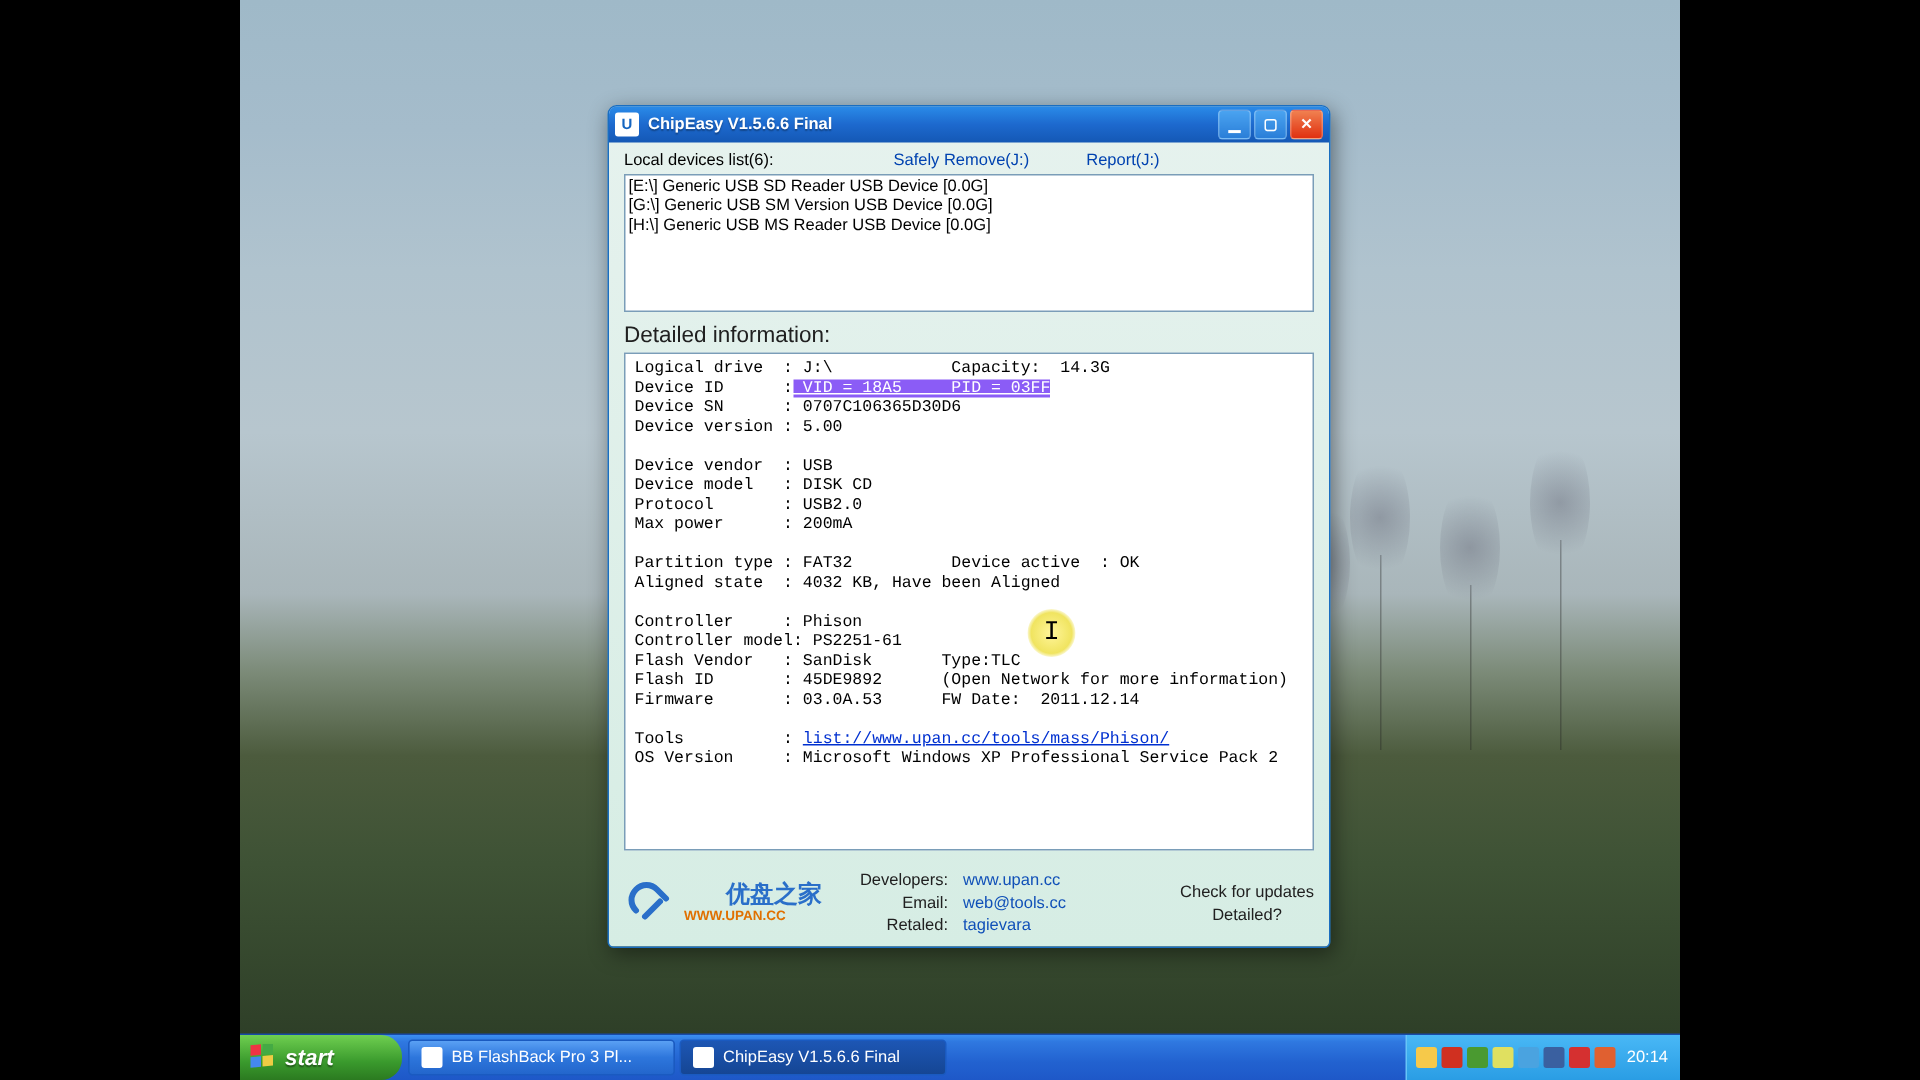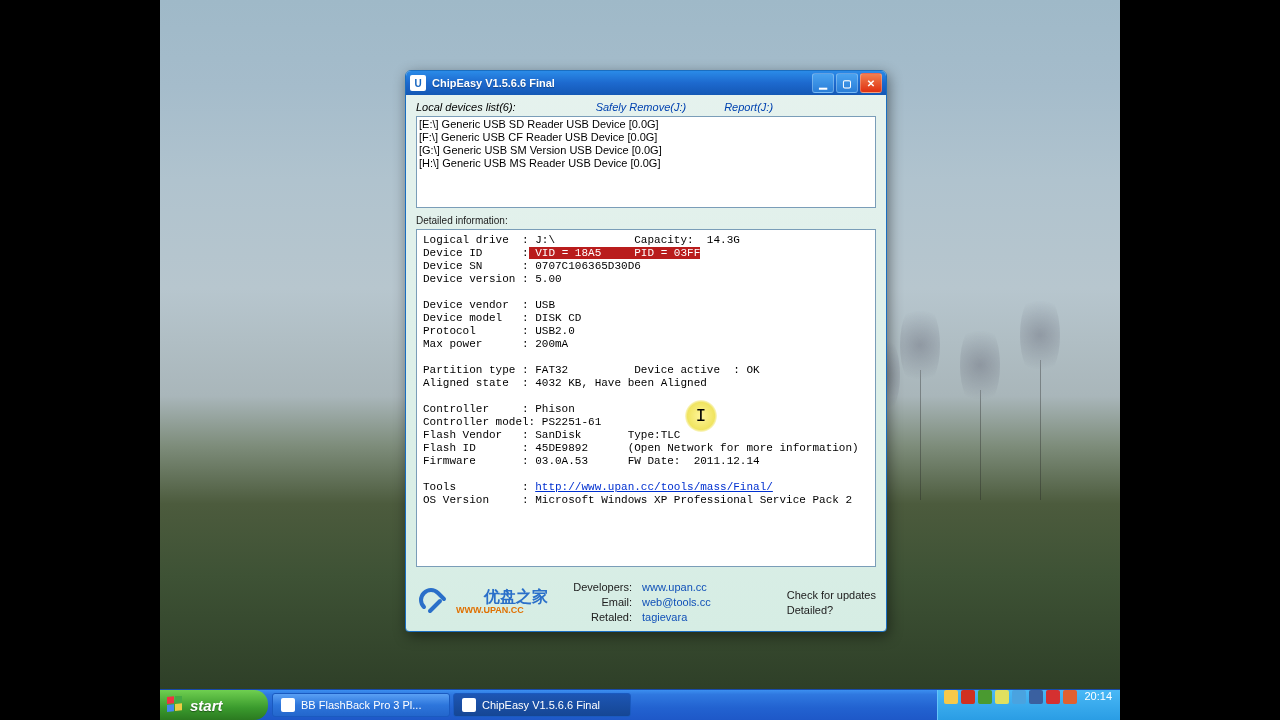--- a/index.html
+++ b/index.html
@@ -33,68 +33,68 @@
   .titlebar .ico{width:16px;height:16px;background:#fff;border-radius:2px;
     display:flex;align-items:center;justify-content:center;font-size:10px;color:#1565c0;font-weight:bold;}
   .titlebar .ttl{color:#fff;font-weight:bold;font-size:11px;text-shadow:0 1px 1px rgba(0,0,0,.3);flex:1;}
   .titlebtns{display:flex;gap:2px;}
   .tbtn{width:20px;height:18px;border:1px solid #fff4;border-radius:3px;display:flex;
     align-items:center;justify-content:center;font-size:10px;font-weight:bold;color:#fff;}
   .tbtn.min,.tbtn.max{background:linear-gradient(#4aa3f0,#2a7ed8);}
   .tbtn.close{background:linear-gradient(#f08050,#e03010);}
   
   .body{padding:6px 10px 8px 10px;flex:1;display:flex;flex-direction:column;}
-  .rowlabels{display:flex;font-size:11px;color:#000;margin-bottom:3px;font-style:italic;}
+  .rowlabels{display:flex;font-size:11px;color:#000;margin-bottom:3px;}
   .rowlabels .lbl{flex:0 0 auto;}
   .rowlabels .act{color:#0042b0;cursor:pointer;}
   .listbox{border:1px solid #7a9db8;background:#fff;height:88px;overflow:hidden;
     font-size:11px;line-height:13px;padding:1px 2px;}
   .listbox .li{white-space:nowrap;color:#000;}
   .listbox .li.sel{background:#2a6ad0;color:#fff;}
-  .detlabel{font-size:10px;color:#202020;margin:7px 0 3px 0;}
+  .detlabel{font-size:15px;color:#202020;margin:7px 0 3px 0;}
   .detail{
     border:1px solid #7a9db8;background:#fff;flex:1;
     font-family:"Courier New",monospace;font-size:11px;line-height:13px;
     padding:4px 6px;white-space:pre;color:#000;overflow:hidden;position:relative;
   }
-  .detail .hl{background:#b91c1c;color:#fff;}
+  .detail .hl{background:#8b5cf6;color:#fff;text-decoration:underline;}
   .detail a{color:#0030d0;text-decoration:underline;}
   .cursorhl{position:absolute;left:268px;top:170px;width:32px;height:32px;border-radius:50%;
     background:radial-gradient(circle,#fff59a 0%,#f0e460 60%,transparent 75%);
     display:flex;align-items:center;justify-content:center;color:#000;font-family:"Courier New";font-size:18px;
     pointer-events:none;}
   
   .footer{display:flex;padding:6px 10px 8px 10px;gap:16px;align-items:center;}
   .logo{display:flex;align-items:center;gap:6px;}
   .logo .clip{width:34px;height:34px;}
   .logo .clip svg{width:34px;height:34px;}
   .logo .txtcn{font-size:16px;color:#2a6fc9;font-weight:bold;line-height:1;margin-left:28px;}
   .logo .sub{font-size:9px;color:#e07000;font-weight:bold;}
   .meta{display:grid;grid-template-columns:68px auto;column-gap:10px;row-gap:3px;font-size:11px;color:#202020;}
   .meta .k{text-align:right;}
   .meta .v{color:#1050b8;}
   .rightlinks{margin-left:auto;display:flex;flex-direction:column;gap:3px;font-size:11px;color:#202020;}
-  .rightlinks span{cursor:pointer;}
+  .rightlinks span{cursor:pointer;text-align:center;}
   
   .taskbar{position:absolute;left:0;bottom:0;width:960px;height:30px;
     background:linear-gradient(to bottom,#3b8ff0 0%,#2f78e0 15%,#2262d0 60%,#1e58c8 100%);
     display:flex;align-items:stretch;box-shadow:0 -1px 0 #184aa8;}
   .startbtn{width:92px;background:linear-gradient(to bottom,#6fcf50 0%,#3a9a2d 60%,#2b7a20 100%);
     border-radius:0 14px 14px 0;display:flex;align-items:center;gap:6px;padding:0 10px 0 6px;
     color:#fff;font-style:italic;font-weight:bold;font-size:15px;text-shadow:0 1px 1px rgba(0,0,0,.4);}
   .startbtn .winlogo{width:18px;height:18px;}
   .taskitems{display:flex;align-items:center;gap:3px;padding:10px 4px;}
   .taskitem{height:22px;min-width:160px;max-width:170px;padding:0 8px;border:1px solid #1a5ac0;
     border-radius:3px;display:flex;align-items:center;gap:6px;color:#fff;font-size:11px;
     background:linear-gradient(to bottom,#5aa0f4 0%,#2d76dc 50%,#2366cc 100%);
     overflow:hidden;white-space:nowrap;}
   .taskitem.active{background:linear-gradient(to bottom,#1d56b4,#154694);}
   .taskitem .ico{width:14px;height:14px;background:#fff;border-radius:2px;}
   .tray{margin-left:auto;background:linear-gradient(to bottom,#49b8f6 0%,#2a9de4 100%);
-    display:flex;gap:3px;padding:0 8px 0 6px;border-left:1px solid #66c4f8;}
+    display:flex;align-items:center;gap:3px;padding:0 8px 0 6px;border-left:1px solid #66c4f8;}
   .tray .tic{width:14px;height:14px;border-radius:2px;}
   .tray .clock{color:#fff;font-size:11px;margin-left:4px;}
 </style>
 </head>
 <body>
 
 <div class="screen">
   <div class="letterbox-left"></div>
   <div class="letterbox-right"></div>
   <div class="desktop">
@@ -119,21 +119,20 @@
       <div class="body">
         <div class="rowlabels">
           <span class="lbl">Local devices list(6):</span>
           <span style="flex:0 0 80px;"></span>
           <span class="act">Safely Remove(J:)</span>
           <span style="flex:0 0 38px;"></span>
           <span class="act">Report(J:)</span>
         </div>
         <div class="listbox" id="devlist">
             <div class="li">[E:\] Generic USB SD Reader USB Device [0.0G]</div>
-            <div class="li">[F:\] Generic USB CF Reader USB Device [0.0G]</div>
             <div class="li">[G:\] Generic USB SM Version USB Device [0.0G]</div>
             <div class="li">[H:\] Generic USB MS Reader USB Device [0.0G]</div>
           </div>
         <div class="detlabel">Detailed information:</div>
         <div class="detail" id="detail">Logical drive  : J:\            Capacity:  14.3G
 Device ID      :<span class="hl"> VID = 18A5     PID = 03FF</span>
 Device SN      : 0707C106365D30D6
 Device version : 5.00
 
 Device vendor  : USB
@@ -143,21 +142,21 @@
 
 Partition type : FAT32          Device active  : OK
 Aligned state  : 4032 KB, Have been Aligned
 
 Controller     : Phison
 Controller model: PS2251-61
 Flash Vendor   : SanDisk       Type:TLC
 Flash ID       : 45DE9892      (Open Network for more information)
 Firmware       : 03.0A.53      FW Date:  2011.12.14
 
-Tools          : <a href="#">http://www.upan.cc/tools/mass/Final/</a>
+Tools          : <a href="#">list://www.upan.cc/tools/mass/Phison/</a>
 OS Version     : Microsoft Windows XP Professional Service Pack 2
 
           <div class="cursorhl">I</div>
         </div>
       </div>
       <div class="footer">
         <div class="logo">
           <div class="clip">
             <svg viewBox="0 0 34 34">
                 <path d="M8 22 C4 18 4 12 8 8 C12 4 18 4 22 8 L28 14" fill="none" stroke="#2a6fc9" stroke-width="4" stroke-linecap="round"></path>

